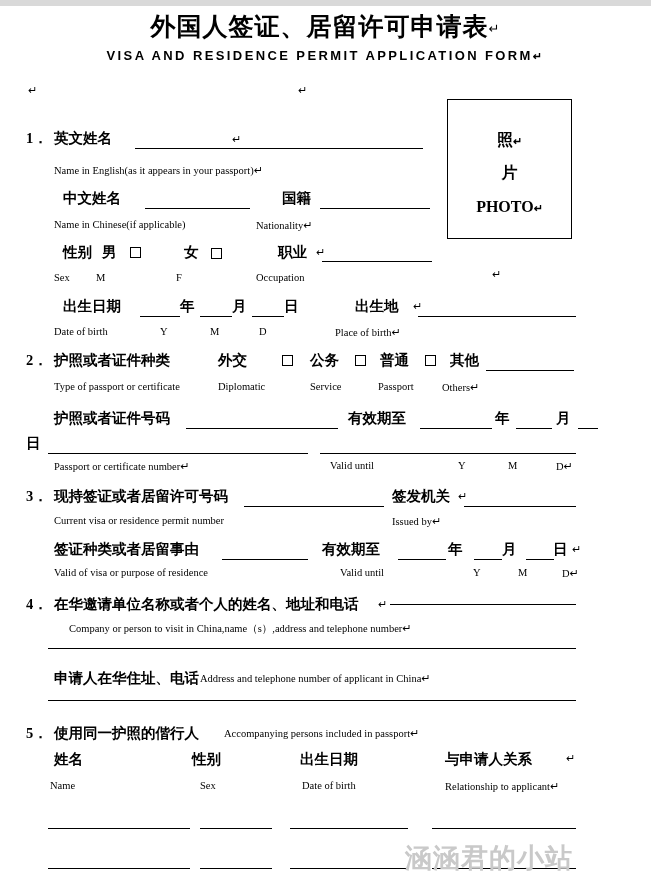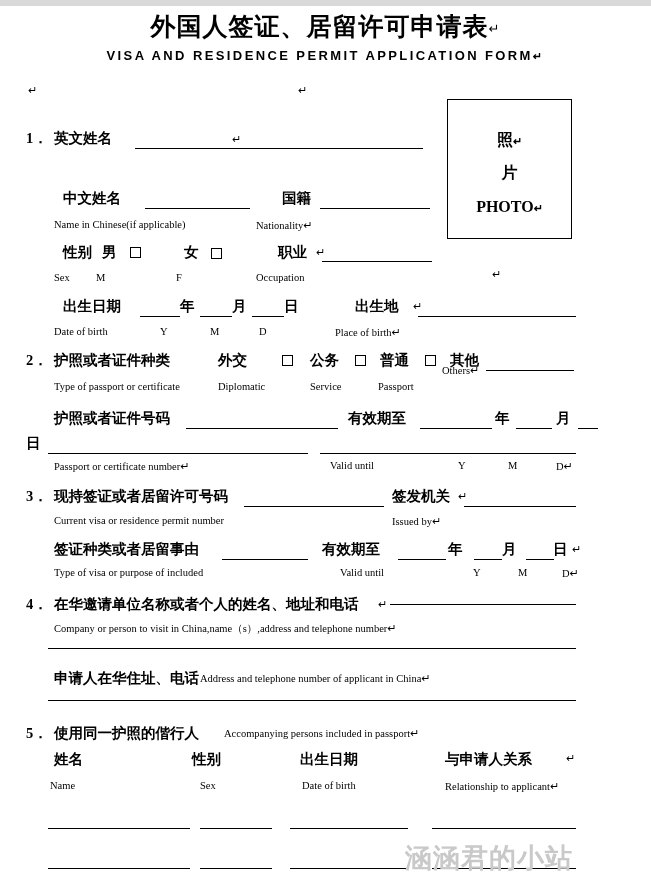--- a/index.html
+++ b/index.html
@@ -145,20 +145,23 @@
     <span>片</span>
   </div>
   <div class="photo-text" style="left:447px; top:198px; font-size:16px;">
     <span>PHOTO</span><span class="pil">↵</span>
   </div>
 
   <div class="t cn-num" style="left:26px; top:129px;">1．</div>
   <div class="t cn" style="left:54px; top:129px;">英文姓名</div>
   <div class="line" style="left:135px; top:148px; width:288px;"></div>
   <div class="t pil" style="left:232px; top:133px;">↵</div>
+  <div class="t en" style="left:54px; top:164px;">
+    <span>Name in English(as it appears in your passport)</span><span class="pil">↵</span>
+  </div>
 
   <div class="t cn" style="left:63px; top:189px;">中文姓名</div>
   <div class="line" style="left:145px; top:208px; width:105px;"></div>
   <div class="t cn" style="left:282px; top:189px;">国籍</div>
   <div class="line" style="left:320px; top:208px; width:110px;"></div>
   <div class="t en" style="left:54px; top:219px;font-family:Liberation Serif, serif;">Name in Chinese(if applicable)</div>
   <div class="t en" style="left:256px; top:219px;">
     <span>Nationality</span><span class="pil">↵</span>
   </div>
 
@@ -201,21 +204,21 @@
   <div class="t cn" style="left:310px; top:351px;">公务</div>
   <div class="box" style="left:355px; top:355px;"></div>
   <div class="t cn" style="left:380px; top:351px;">普通</div>
   <div class="box" style="left:425px; top:355px;"></div>
   <div class="t cn" style="left:450px; top:351px;">其他</div>
   <div class="line" style="left:486px; top:370px; width:88px;"></div>
   <div class="t en" style="left:54px; top:381px;">Type of passport or certificate</div>
   <div class="t en" style="left:218px; top:381px;">Diplomatic</div>
   <div class="t en" style="left:310px; top:381px;">Service</div>
   <div class="t en" style="left:378px; top:381px;">Passport</div>
-  <div class="t en" style="left:442px; top:364px;">
+  <div class="t en" style="left:442px; top:381px;">
     <span>Others</span><span class="pil">↵</span>
   </div>
 
   <div class="t cn" style="left:54px; top:409px;">护照或者证件号码</div>
   <div class="line" style="left:186px; top:428px; width:152px;"></div>
   <div class="t cn" style="left:348px; top:409px;">有效期至</div>
   <div class="line" style="left:420px; top:428px; width:72px;"></div>
   <div class="t cn" style="left:495px; top:409px;">年</div>
   <div class="line" style="left:516px; top:428px; width:36px;"></div>
   <div class="t cn" style="left:556px; top:409px;">月</div>
@@ -247,33 +250,33 @@
   <div class="t cn" style="left:54px; top:540px;">签证种类或者居留事由</div>
   <div class="line" style="left:222px; top:559px; width:86px;"></div>
   <div class="t cn" style="left:322px; top:540px;">有效期至</div>
   <div class="line" style="left:398px; top:559px; width:48px;"></div>
   <div class="t cn" style="left:448px; top:540px;">年</div>
   <div class="line" style="left:474px; top:559px; width:28px;"></div>
   <div class="t cn" style="left:502px; top:540px;">月</div>
   <div class="line" style="left:526px; top:559px; width:28px;"></div>
   <div class="t cn" style="left:553px; top:540px;">日</div>
   <div class="t pil" style="left:572px; top:543px;">↵</div>
-  <div class="t en" style="left:54px; top:567px;">Type of visa or purpose of included</div>
+  <div class="t en" style="left:54px; top:567px;">Valid of visa or purpose of residence</div>
   <div class="t en" style="left:340px; top:567px;">Valid until</div>
   <div class="t en" style="left:473px; top:567px;">Y</div>
   <div class="t en" style="left:518px; top:567px;">M</div>
   <div class="t en" style="left:562px; top:567px;">
     <span>D</span><span class="pil">↵</span>
   </div>
 
   <div class="t cn-num" style="left:26px; top:595px;">4．</div>
   <div class="t cn" style="left:54px; top:595px;">在华邀请单位名称或者个人的姓名、地址和电话</div>
   <div class="t pil" style="left:378px; top:598px;">↵</div>
   <div class="line" style="left:390px; top:604px; width:186px;"></div>
-  <div class="t en" style="left:54px; top:622px;">
+  <div class="t en" style="left:69px; top:622px;">
     <span>Company or person to visit in China,name（s）,address and telephone number</span><span class="pil">↵</span>
   </div>
   <div class="line" style="left:48px; top:648px; width:528px;"></div>
 
   <div class="t cn" style="left:54px; top:669px;">申请人在华住址、电话</div>
   <div class="t en" style="left:200px; top:672px;">
     <span>Address and telephone number of applicant in China</span><span class="pil">↵</span>
   </div>
   <div class="line" style="left:48px; top:700px; width:528px;"></div>
 

